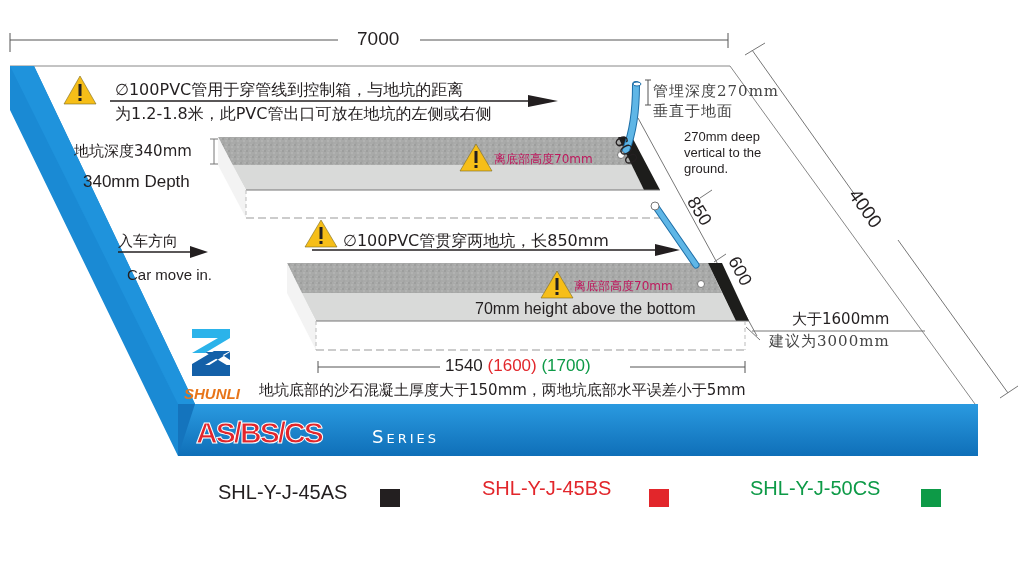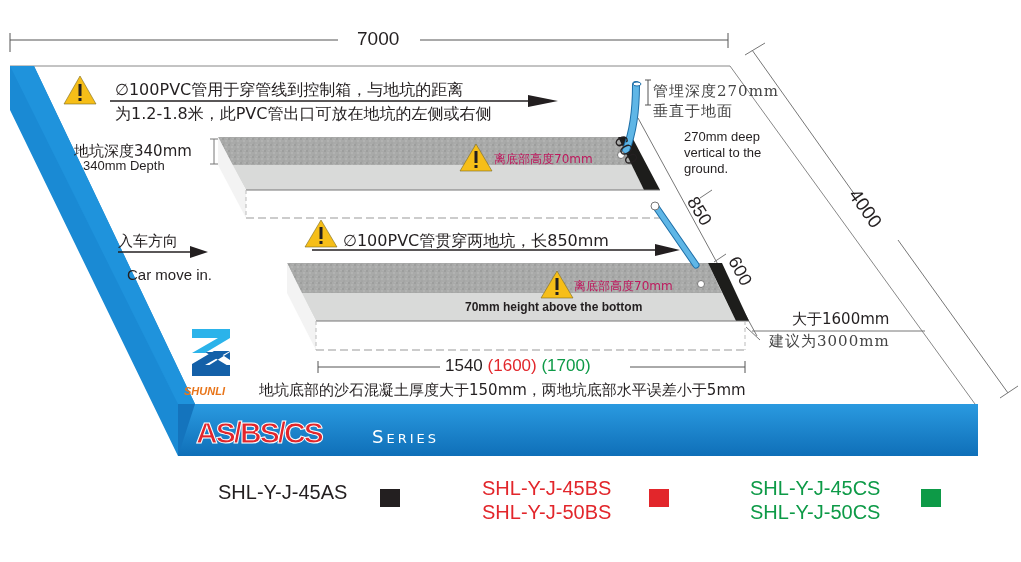--- a/index.html
+++ b/index.html
@@ -9,21 +9,21 @@
   .t-dim{font-size:19px;color:#231f20;}
   .t-cn{font-family:"DejaVu Sans",sans-serif;font-size:16px;color:#231f20;}
   .t-cn-serif{font-family:"DejaVu Serif",serif;font-size:15px;color:#444;letter-spacing:1px;}
   .t-en{font-size:14px;color:#231f20;}
   .t-red{color:#be185d;font-family:"DejaVu Sans",sans-serif;font-size:12px;}
   .rot{transform-origin:left top;}
   .legend-item{position:absolute;font-size:20px;line-height:24px;}
   .sq{position:absolute;width:20px;height:18px;}
   .series-title{position:absolute;left:196px;top:416px;font-family:"Liberation Sans",sans-serif;font-weight:bold;font-size:30px;color:#e2262b;letter-spacing:-2px;-webkit-text-stroke:1px #ffffff;}
   .series-sub{position:absolute;left:372px;top:426px;font-family:"DejaVu Sans",sans-serif;font-size:18px;color:#ffffff;letter-spacing:3px;font-variant:small-caps;}
-  .shunli{position:absolute;left:184px;top:385px;font-family:"Liberation Sans",sans-serif;font-weight:bold;font-style:italic;font-size:11px;color:#e8751a;text-align:center;}
+  .shunli{position:absolute;left:184px;top:385px;font-family:"Liberation Sans",sans-serif;font-weight:bold;font-style:italic;font-size:15px;color:#e8751a;text-align:center;}
 </style>
 </head>
 <body>
 
 <svg class="base" width="1021" height="562" viewBox="0 0 1021 562">
   <defs>
     <pattern id="granite" width="6" height="6" patternUnits="userSpaceOnUse">
       <rect width="6" height="6" fill="#a9aaa9"></rect>
       <circle cx="1" cy="1" r="0.8" fill="#8d8e8d"></circle>
       <circle cx="4" cy="3" r="0.7" fill="#c2c3c2"></circle>
@@ -172,34 +172,34 @@
 <div class="abs t-cn" style="left:115px;top:80px;font-size:16px;">∅100PVC管用于穿管线到控制箱，与地坑的距离</div>
 <div class="abs t-cn" style="left:115px;top:104px;font-size:16px;">为1.2-1.8米，此PVC管出口可放在地坑的左侧或右侧</div>
 
 <div class="abs t-cn-serif" style="left:653px;top:82px;">管埋深度270mm</div>
 <div class="abs t-cn-serif" style="left:653px;top:102px;">垂直于地面</div>
 <div class="abs t-en" style="left:684px;top:129px;font-size:13px;line-height:16px;">270mm deep</div>
 <div class="abs t-en" style="left:684px;top:145px;font-size:13px;line-height:16px;">vertical to the</div>
 <div class="abs t-en" style="left:684px;top:161px;font-size:13px;line-height:16px;">ground.</div>
 
 <div class="abs t-cn" style="left:74px;top:142px;font-size:15px;">地坑深度340mm</div>
-<div class="abs t-en" style="left:83px;top:158px;font-size:13px;">340mm Depth</div>
+<div class="abs t-en" style="left:83px;top:172px;font-size:17px;">340mm Depth</div>
 
 <div class="abs t-red" style="left:494px;top:151px;">离底部高度70mm</div>
 <div class="abs t-dim rot" style="left:628px;top:132px;font-size:18px;transform:rotate(62deg);">600</div>
 <div class="abs t-dim rot" style="left:700px;top:193px;font-size:18px;transform:rotate(58deg);">850</div>
 <div class="abs t-dim rot" style="left:742px;top:253px;font-size:18px;transform:rotate(62deg);">600</div>
 
 <div class="abs t-cn" style="left:118px;top:232px;font-size:15px;">入车方向</div>
 <div class="abs t-en" style="left:127px;top:266px;font-size:15px;">Car move in.</div>
 
 <div class="abs t-cn" style="left:343px;top:231px;font-size:16px;">∅100PVC管贯穿两地坑，长850mm</div>
 
 <div class="abs t-red" style="left:574px;top:278px;">离底部高度70mm</div>
-<div class="abs t-en" style="left:465px;top:300px;font-size:12px;font-weight:bold;">70mm height above the bottom</div>
+<div class="abs t-en" style="left:475px;top:300px;font-size:16px;">70mm height above the bottom</div>
 
 <div class="abs t-cn" style="left:792px;top:310px;font-size:15px;">大于1600mm</div>
 <div class="abs t-cn-serif" style="left:769px;top:332px;">建议为3000mm</div>
 
 <div class="abs" style="left:445px;top:356px;font-size:17px;">
   <span>1540</span>
   <span style="color:#e2262b;">(1600)</span>
   <span style="color:#0d9a47;">(1700)</span>
 </div>
 
@@ -209,21 +209,19 @@
 <div class="series-title">AS/BS/CS</div>
 <div class="series-sub">Series</div>
 
 <div class="legend-item" style="left:218px;top:480px;color:#231f20;">
   <div>SHL-Y-J-45AS</div>
 </div>
 <div class="sq" style="left:380px;top:489px;background:#231f20;"></div>
 
 <div class="legend-item" style="left:482px;top:476px;color:#e2262b;">
   <div>SHL-Y-J-45BS</div>
-  <div>SHL-Y-J-50BS</div>
 </div>
 <div class="sq" style="left:649px;top:489px;background:#e2262b;"></div>
 
 <div class="legend-item" style="left:750px;top:476px;color:#0d9a47;">
-  <div>SHL-Y-J-45CS</div>
   <div>SHL-Y-J-50CS</div>
 </div>
 <div class="sq" style="left:921px;top:489px;background:#0d9a47;"></div>
 
 </body></html>

